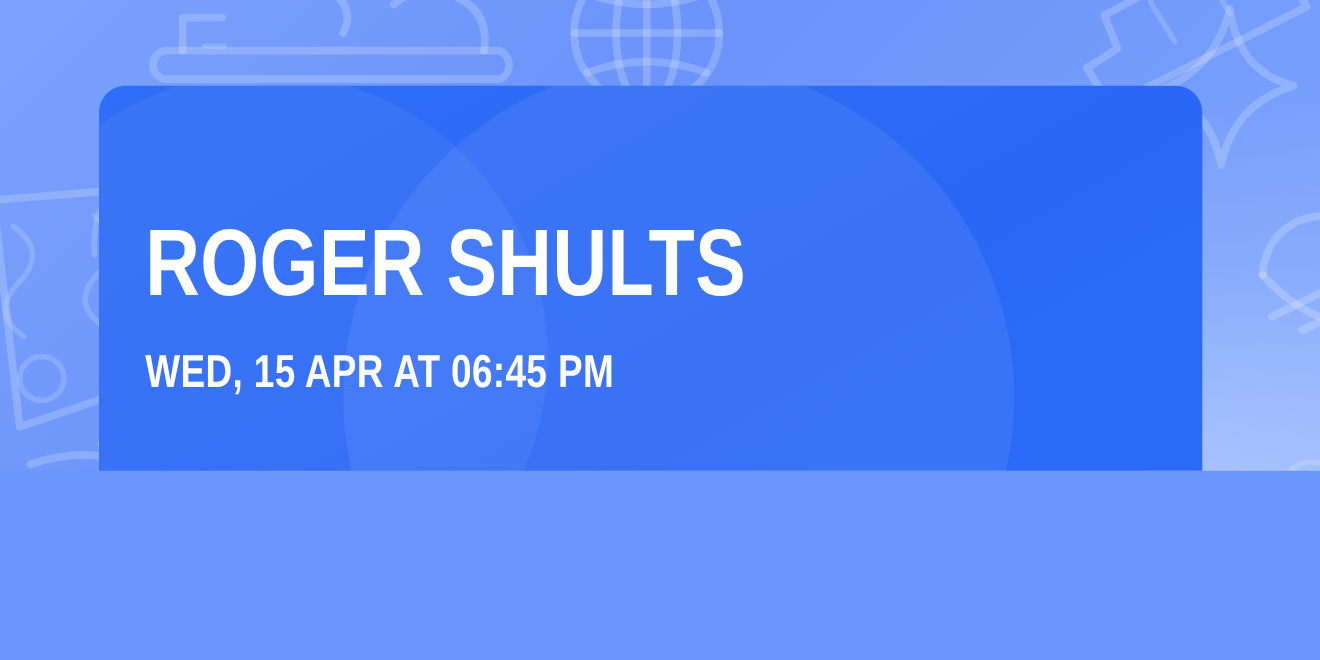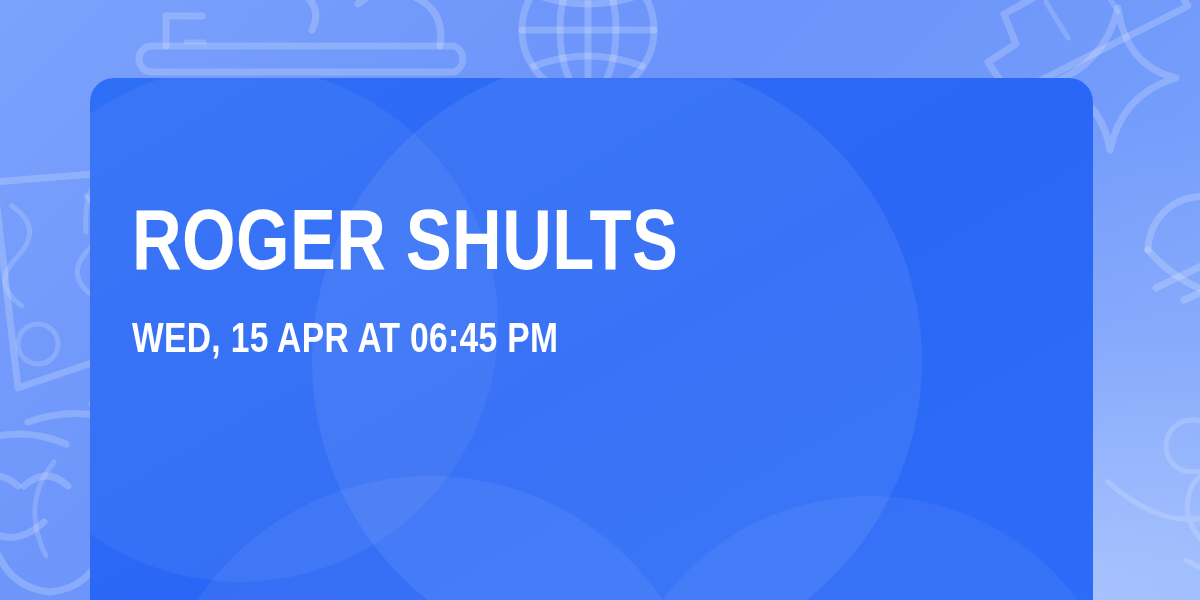--- a/index.html
+++ b/index.html
@@ -9,21 +9,21 @@
     width: 1200px;
     height: 600px;
     overflow: hidden;
     background: #6b96fb;
     font-family: "Liberation Sans", sans-serif;
   }
 
   #stage {
     position: relative;
     width: 1200px;
-    height: 600px;
+    height: 428px;
     overflow: hidden;
     background:
       radial-gradient(120% 120% at 88% 100%, rgba(255,255,255,0.34) 0%, rgba(255,255,255,0.10) 38%, rgba(255,255,255,0.0) 68%),
       linear-gradient(135deg, #7ba2fc 0%, #6b93fa 42%, #7ea6fc 100%);
   }
 
   
   .bg-art {
     position: absolute;
     inset: 0;

